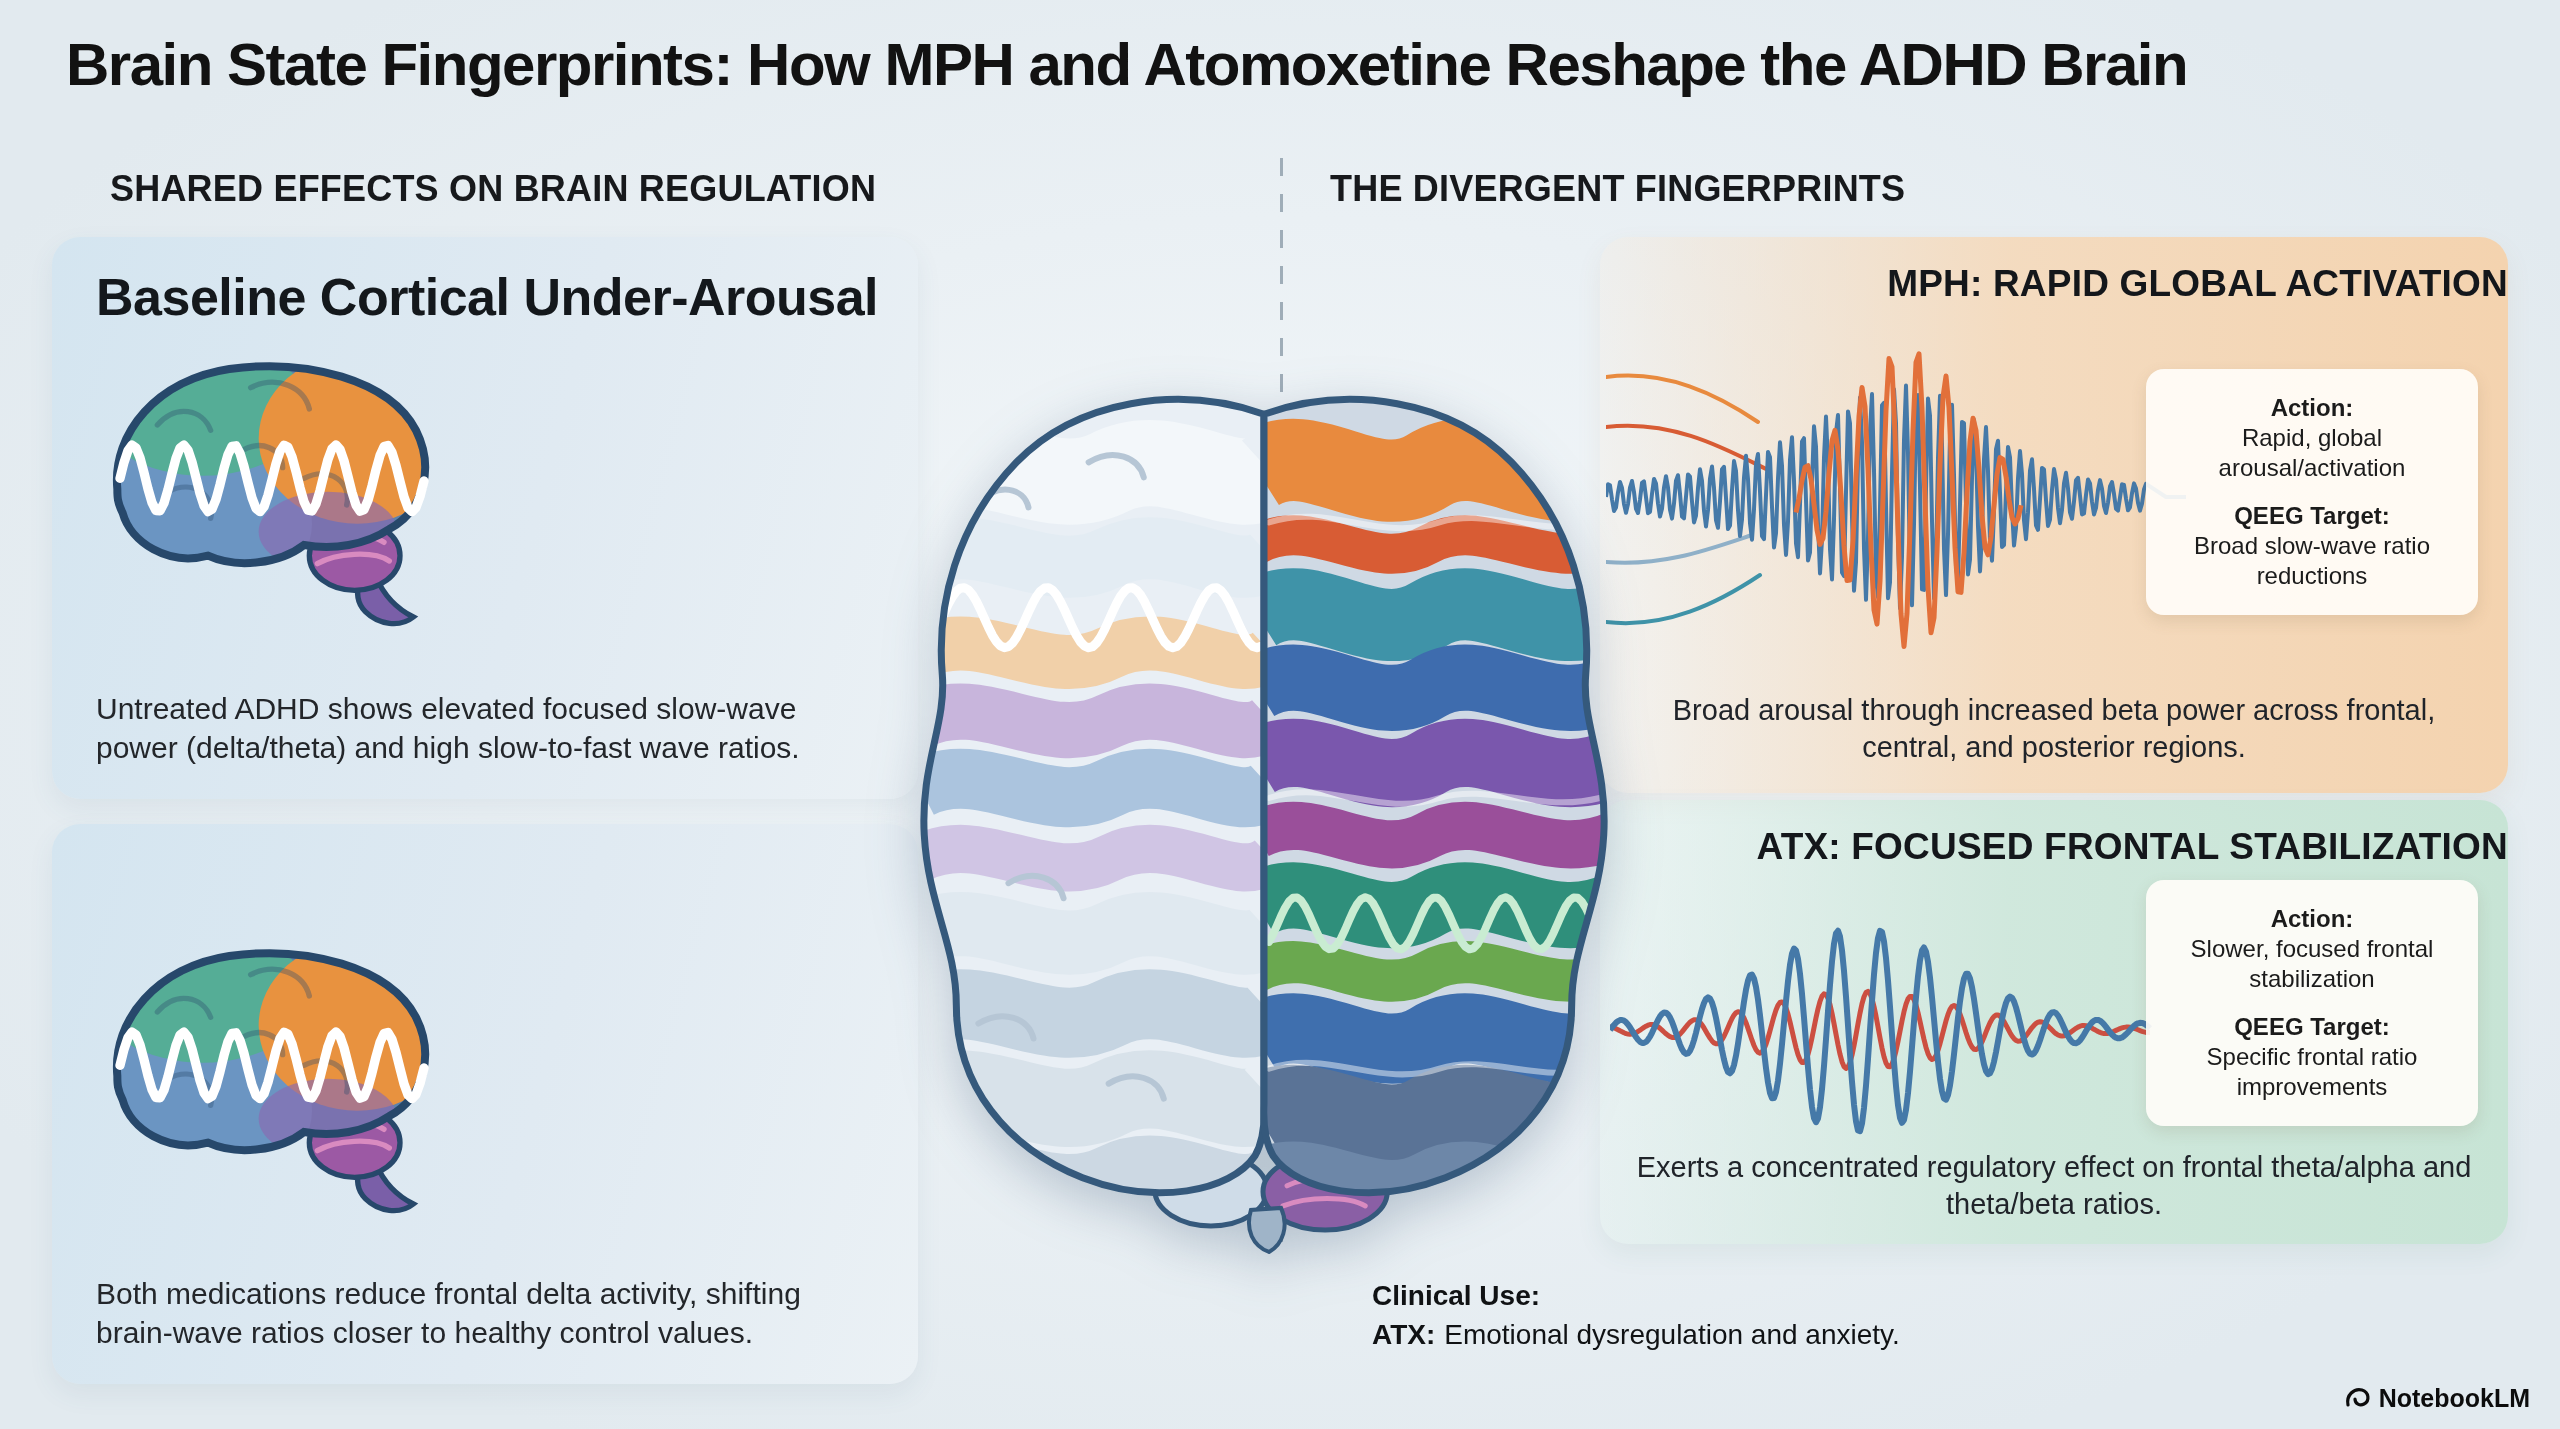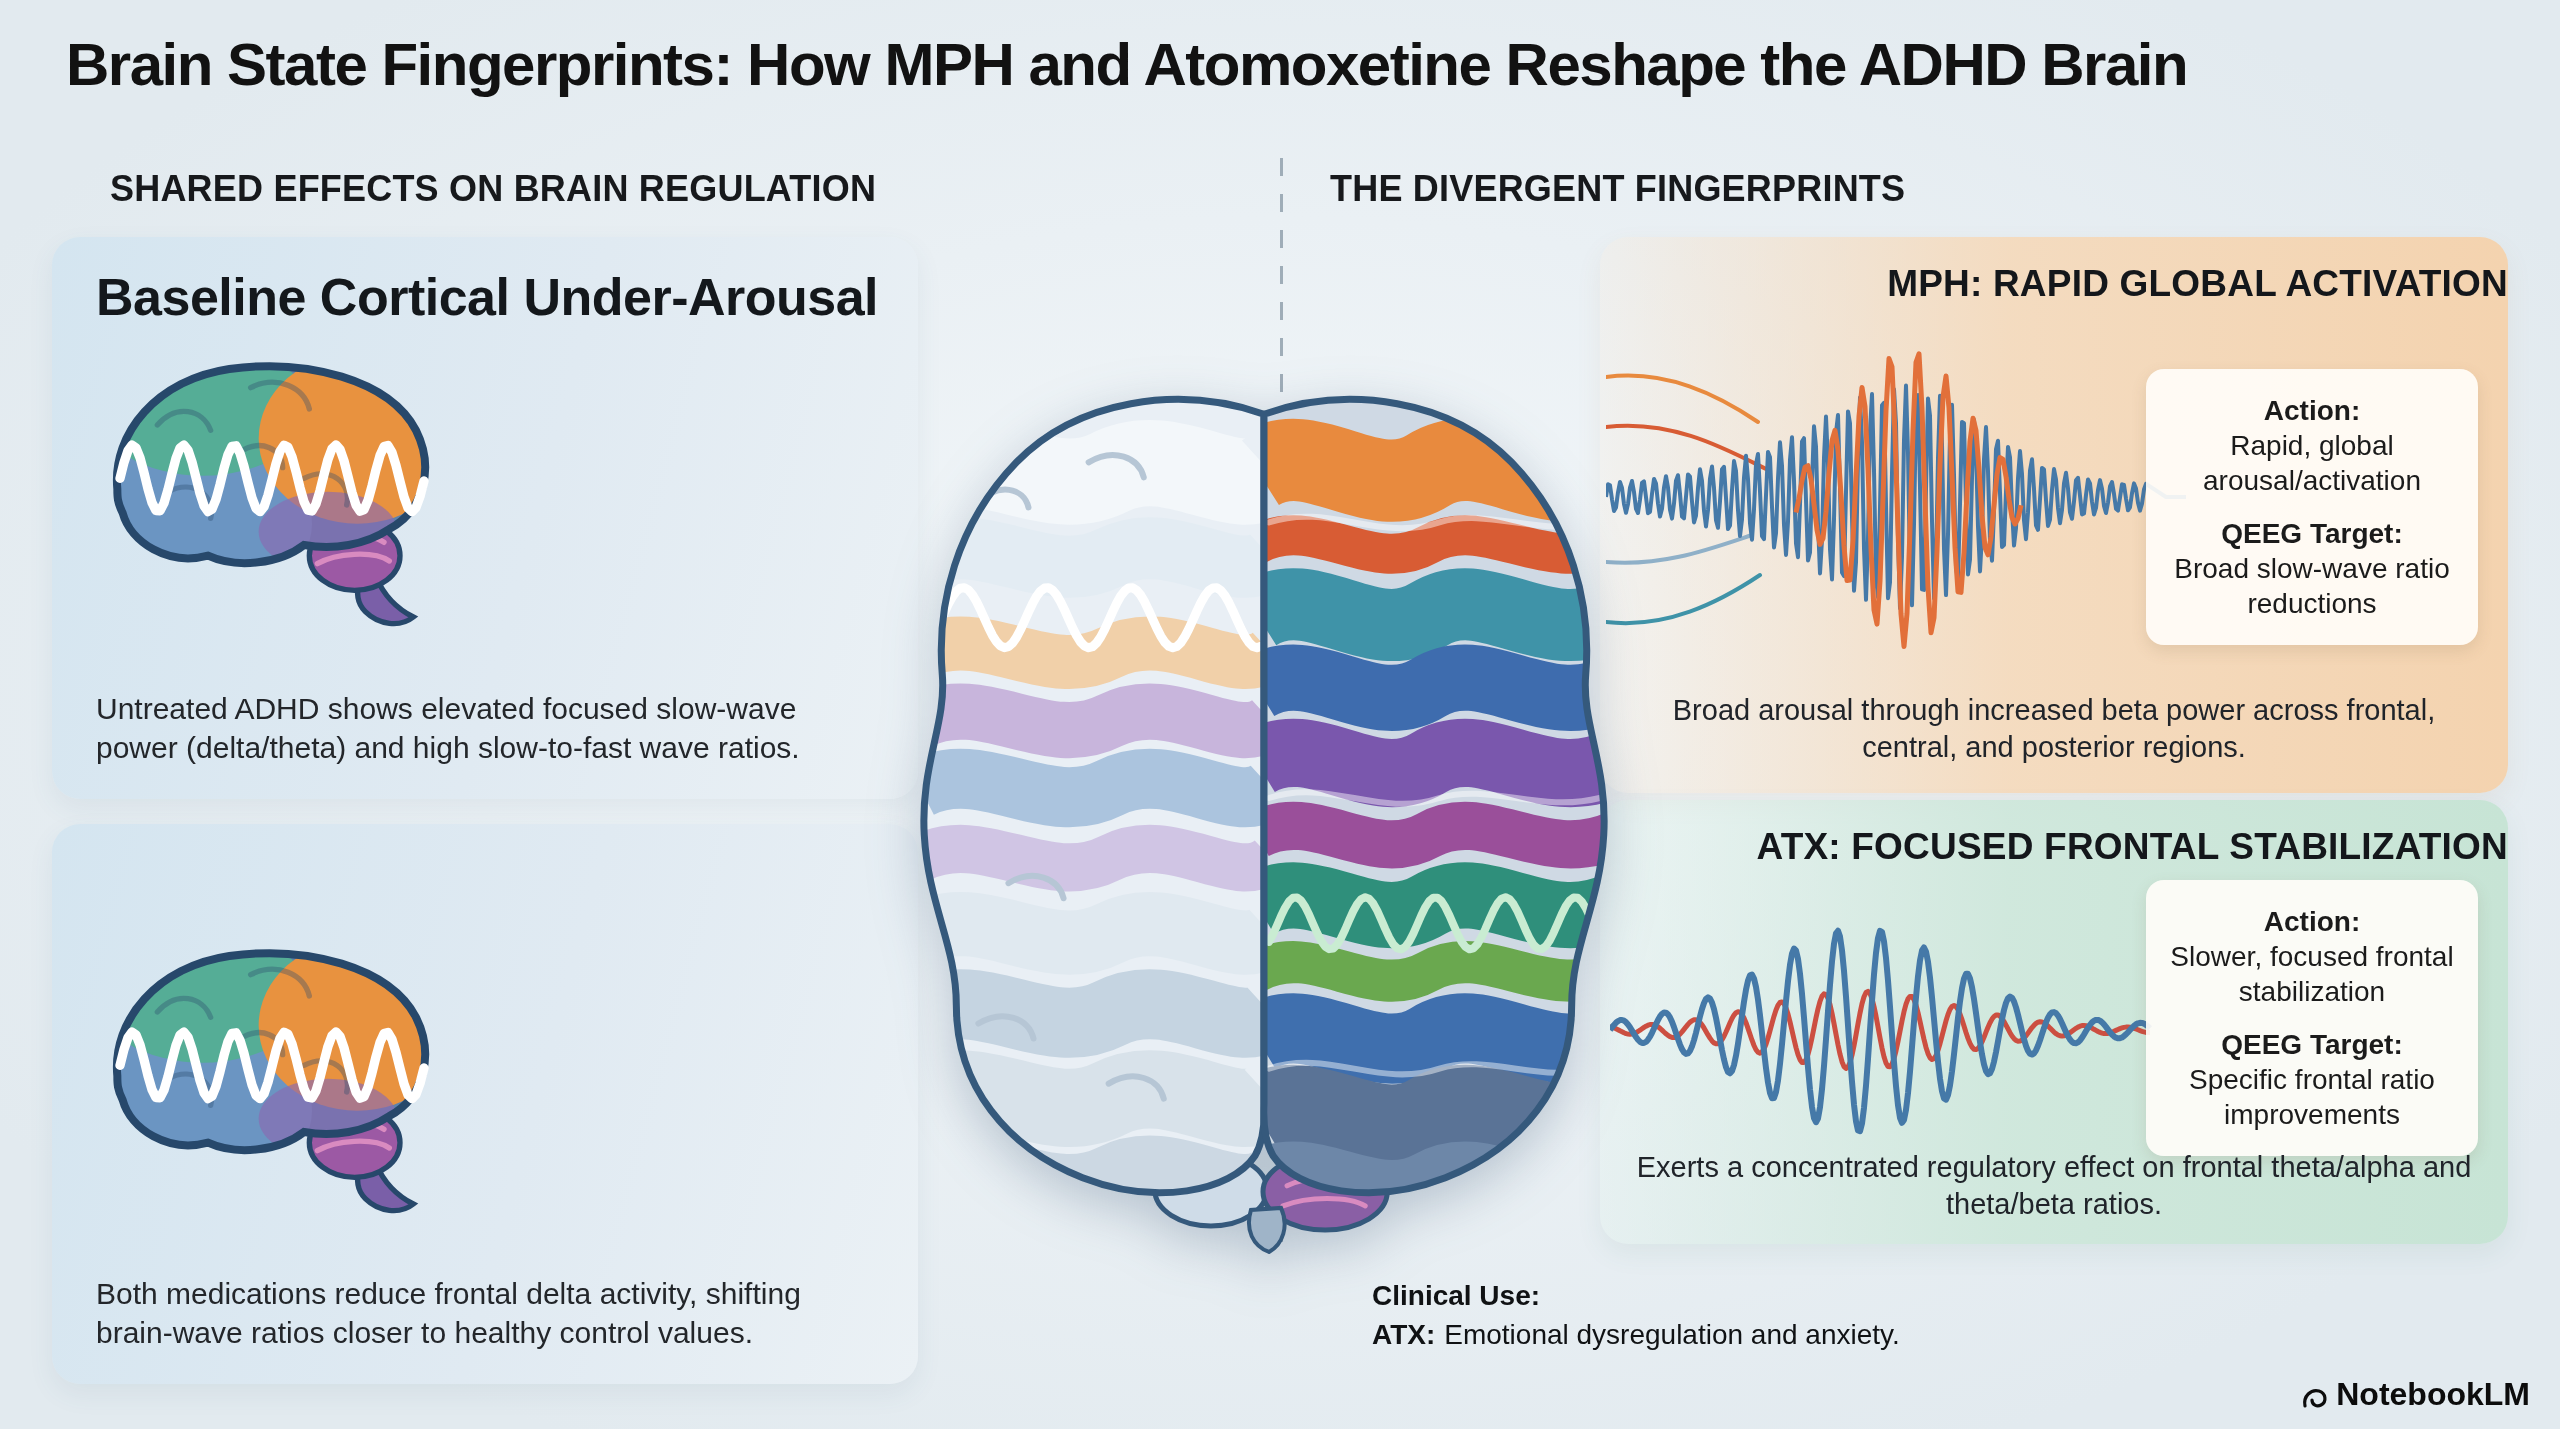--- a/index.html
+++ b/index.html
@@ -35,39 +35,39 @@
     background:linear-gradient(90deg, rgba(249,235,219,0.25) 0%, rgba(246,216,183,0.85) 45%, #f4d3af 100%);
     box-shadow:0 10px 26px rgba(160,110,60,0.08); }
   .panel-atx { left:1600px; top:800px; width:908px; height:444px;
     background:linear-gradient(90deg, rgba(226,244,236,0.3) 0%, rgba(205,231,218,0.9) 45%, #c7e4d5 100%);
     box-shadow:0 10px 26px rgba(60,130,100,0.08); }
 
   .mph-wave { position:absolute; left:6px;  top:70px; width:580px; height:380px; }
   .atx-wave { position:absolute; left:10px; top:90px; width:580px; height:280px; }
 
   .info-card { position:absolute; background:rgba(255,253,249,0.92); border-radius:18px;
-    text-align:center; font-size:28px; line-height:1.25; color:#1b1b1b; padding:24px 18px;
+    text-align:center; font-size:24px; line-height:1.25; color:#1b1b1b; padding:24px 18px;
     box-shadow:0 6px 16px rgba(110,90,60,0.14); }
   .panel-mph .info-card { right:30px; top:132px; width:332px; }
   .panel-atx .info-card { right:30px; top:80px;  width:332px; }
   .info-card .lbl { font-weight:bold; display:block; }
   .info-card .gap { margin-top:18px; }
 
   .panel-caption { position:absolute; left:24px; right:24px; bottom:26px; text-align:center;
     font-size:29px; color:#20242a; line-height:1.3; }
   .panel-atx .panel-caption { bottom:20px; }
 
   .center-brain { position:absolute; left:858px; top:322px; width:812px; height:932px; z-index:2;
     filter: drop-shadow(0 16px 26px rgba(50,80,110,0.28)); }
 
   .clinical { position:absolute; left:1372px; top:1276px; font-size:28px; line-height:1.4; color:#101214; }
   .clinical .b { font-weight:bold; margin-right:9px; }
 
-  .watermark { position:absolute; right:30px; bottom:16px; display:flex; align-items:flex-end; gap:8px;
-    font-weight:bold; font-size:32px; color:#0c0c0c; }
+  .watermark { position:absolute; right:30px; bottom:16px; display:flex; align-items:flex-start; gap:8px;
+    font-weight:bold; font-size:25px; color:#0c0c0c; }
 </style>
 </head>
 <body>
 
 <div class="page">
 
   <div class="title">Brain State Fingerprints: How MPH and Atomoxetine Reshape the ADHD Brain</div>
 
   <div class="col-header left">SHARED EFFECTS ON BRAIN REGULATION</div>
   <div class="col-header right">THE DIVERGENT FINGERPRINTS</div>

